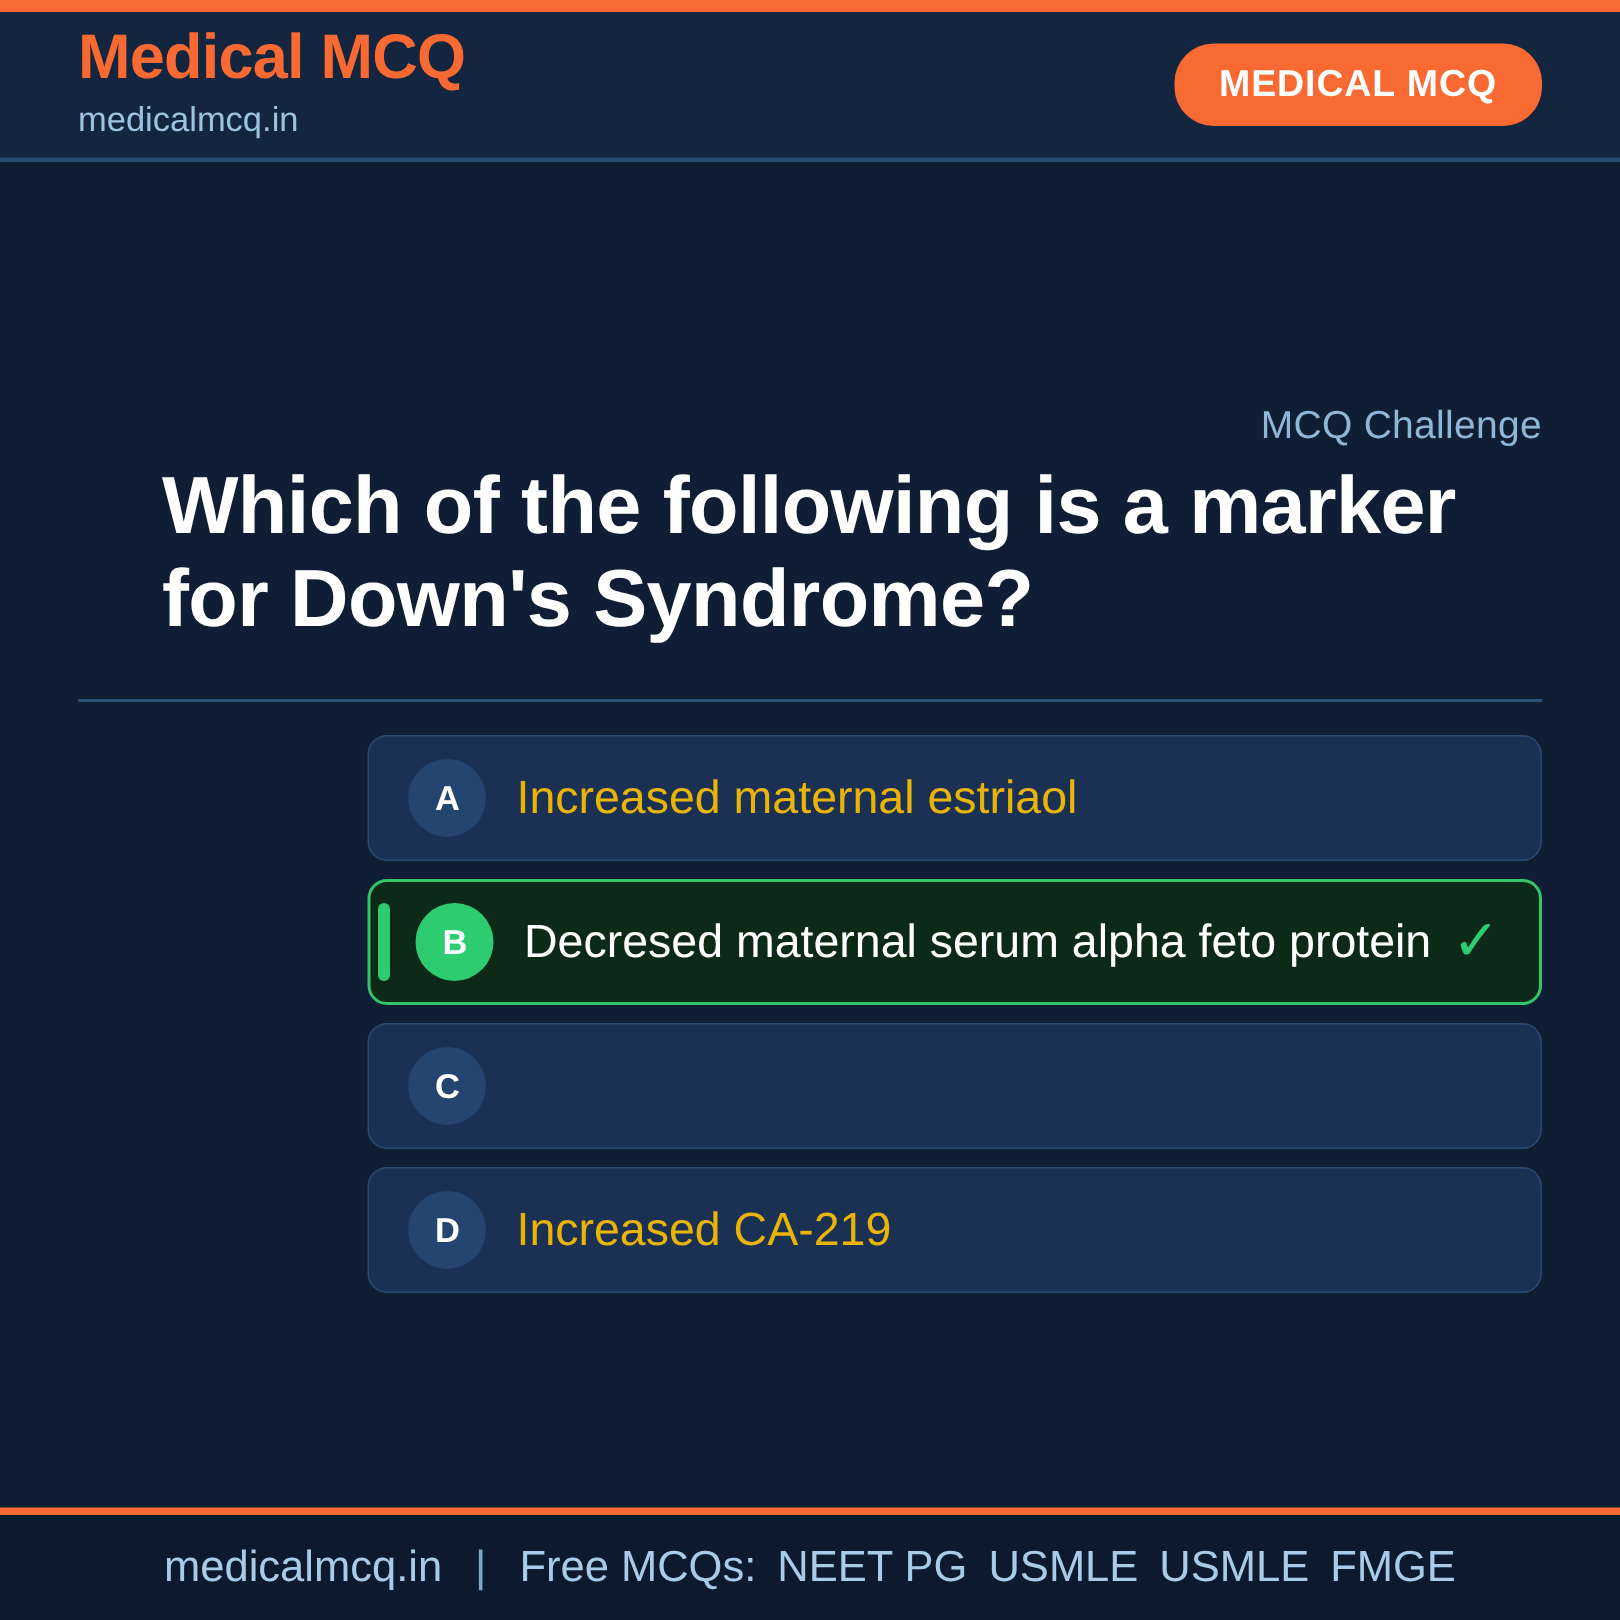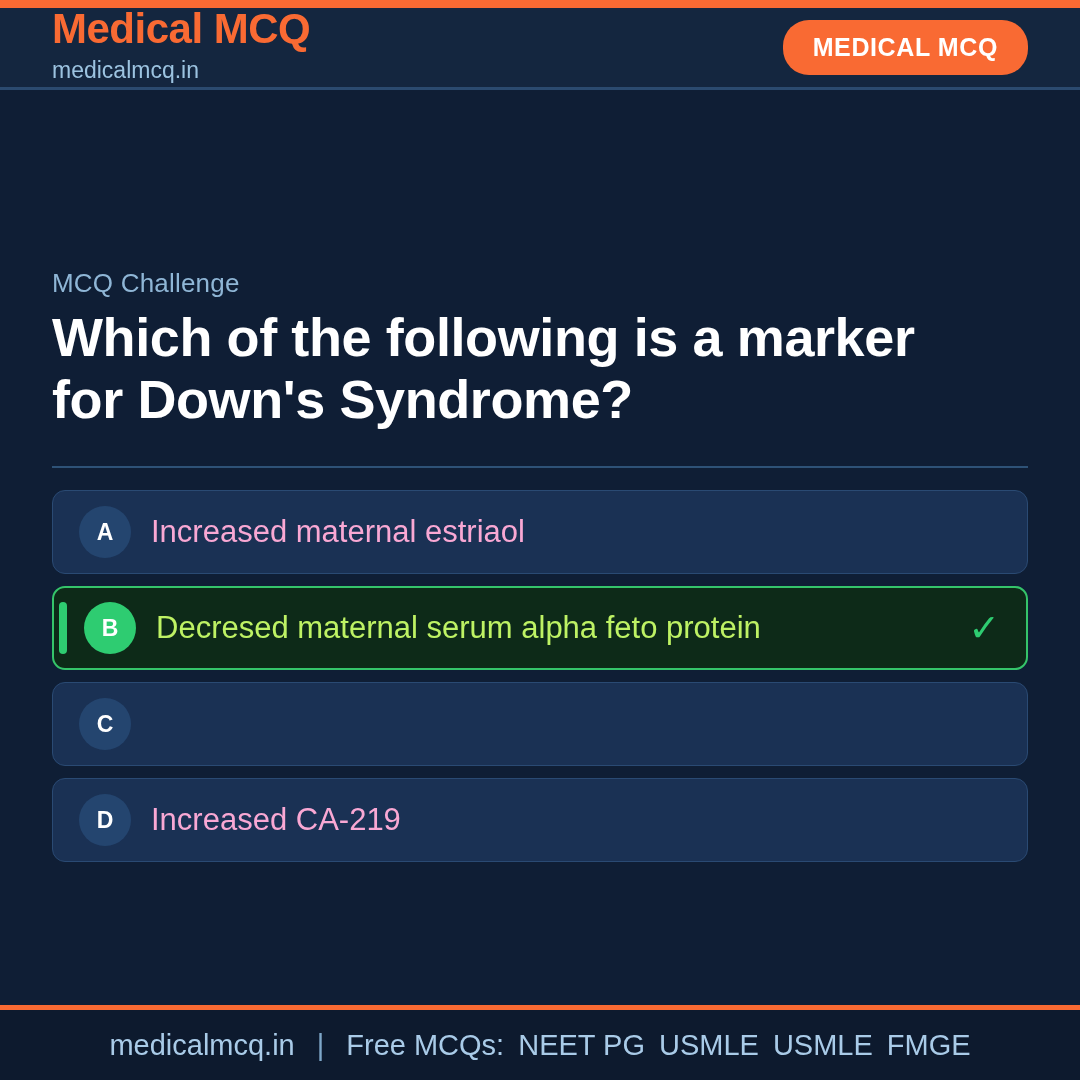--- a/index.html
+++ b/index.html
@@ -24,21 +24,21 @@
     width: 1080px;
     height: 8px;
     background: #f96a33;
   }
 
   
   .header {
     position: absolute;
     top: 8px; left: 0;
     width: 1080px;
-    height: 82px;
+    height: 100px;
     background: #14263f;
     border-bottom: 3px solid #2b4a6f;
     display: flex;
     align-items: center;
     justify-content: space-between;
     padding: 0 52px;
   }
 
   .brand-block { display: flex; flex-direction: column; justify-content: center; }
 
@@ -71,20 +71,21 @@
   
   .content {
     position: absolute;
     top: 125px; left: 0;
     width: 1080px;
     height: 880px;
     padding: 0 52px;
     display: flex;
     flex-direction: column;
     justify-content: center;
+    align-items: flex-end;
   }
 
   .eyebrow {
     font-size: 26px;
     color: #8fb6d6;
     margin-bottom: 8px;
     letter-spacing: 0.2px;
   }
 
   .question {
@@ -128,21 +129,21 @@
     font-size: 23px;
     font-weight: bold;
     display: flex;
     align-items: center;
     justify-content: center;
     margin-right: 20px;
   }
 
   .option-text {
     font-size: 31px;
-    color: #f9a8d4;
+    color: #eab308;
     line-height: 1.2;
     flex: 1 1 auto;
   }
 
   .option-check {
     flex: 0 0 auto;
     font-size: 38px;
     color: #2ecc71;
     line-height: 1;
     margin-left: 14px;
@@ -161,21 +162,21 @@
     left: 5px;
     top: 14px;
     bottom: 14px;
     width: 8px;
     border-radius: 4px;
     background: #2ecc71;
   }
 
   .option.correct .option-badge { background: #2ecc71; color: #ffffff; }
 
-  .option.correct .option-text { color: #bef264; }
+  .option.correct .option-text { color: #ffffff; }
 
   .option.correct .option-check { opacity: 1; }
 
   .accent-bar { display: none; }
   .option.correct .accent-bar { display: block; }
 
   
   .footer {
     position: absolute;
     bottom: 0; left: 0;

